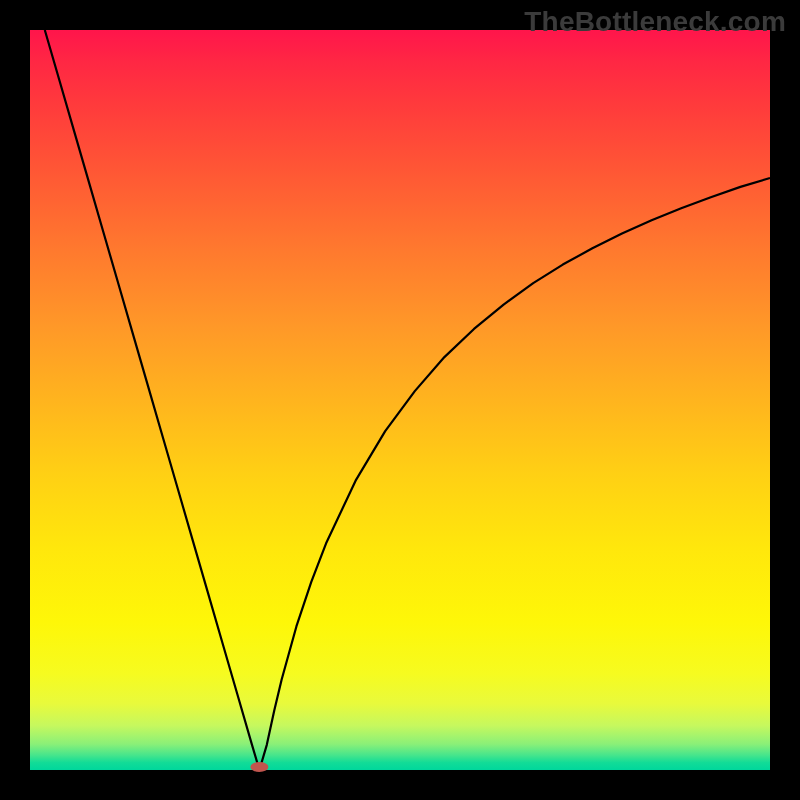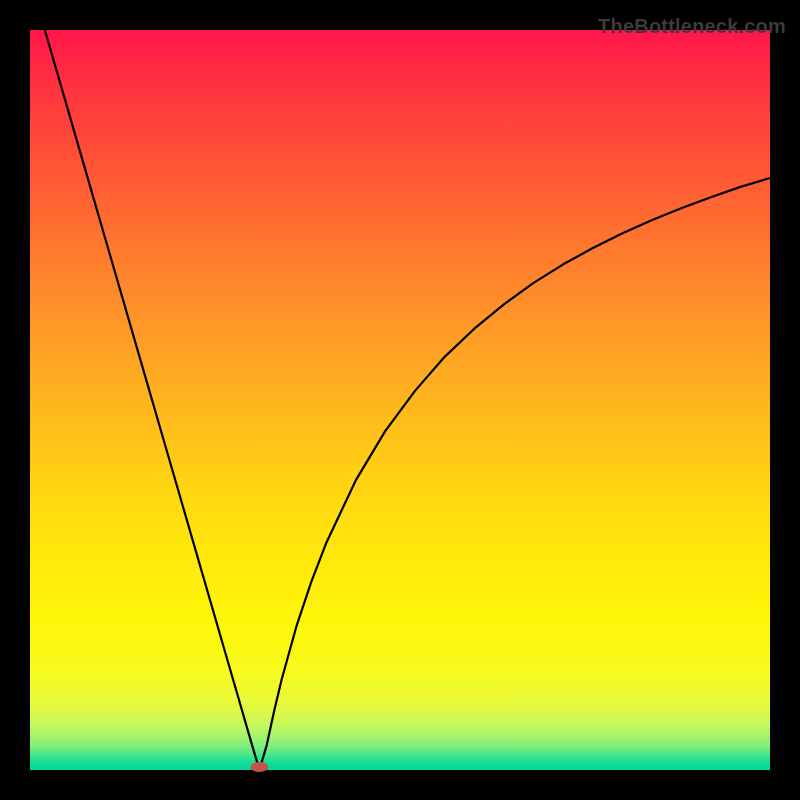--- a/index.html
+++ b/index.html
@@ -15,25 +15,24 @@
     position: relative;
     width: 800px;
     height: 800px;
     background: #000;
   }
   .watermark {
     position: absolute;
     top: 6px;
     right: 14px;
     color: #3b3b3b;
-    font-size: 20px;
+    font-size: 28px;
     font-weight: 600;
     letter-spacing: 0.2px;
     z-index: 5;
-    margin-top: 9px;
   }
   .plot {
     position: absolute;
     left: 30px;
     top: 30px;
     width: 740px;
     height: 740px;
     box-sizing: border-box;
   }
   .gradient {

